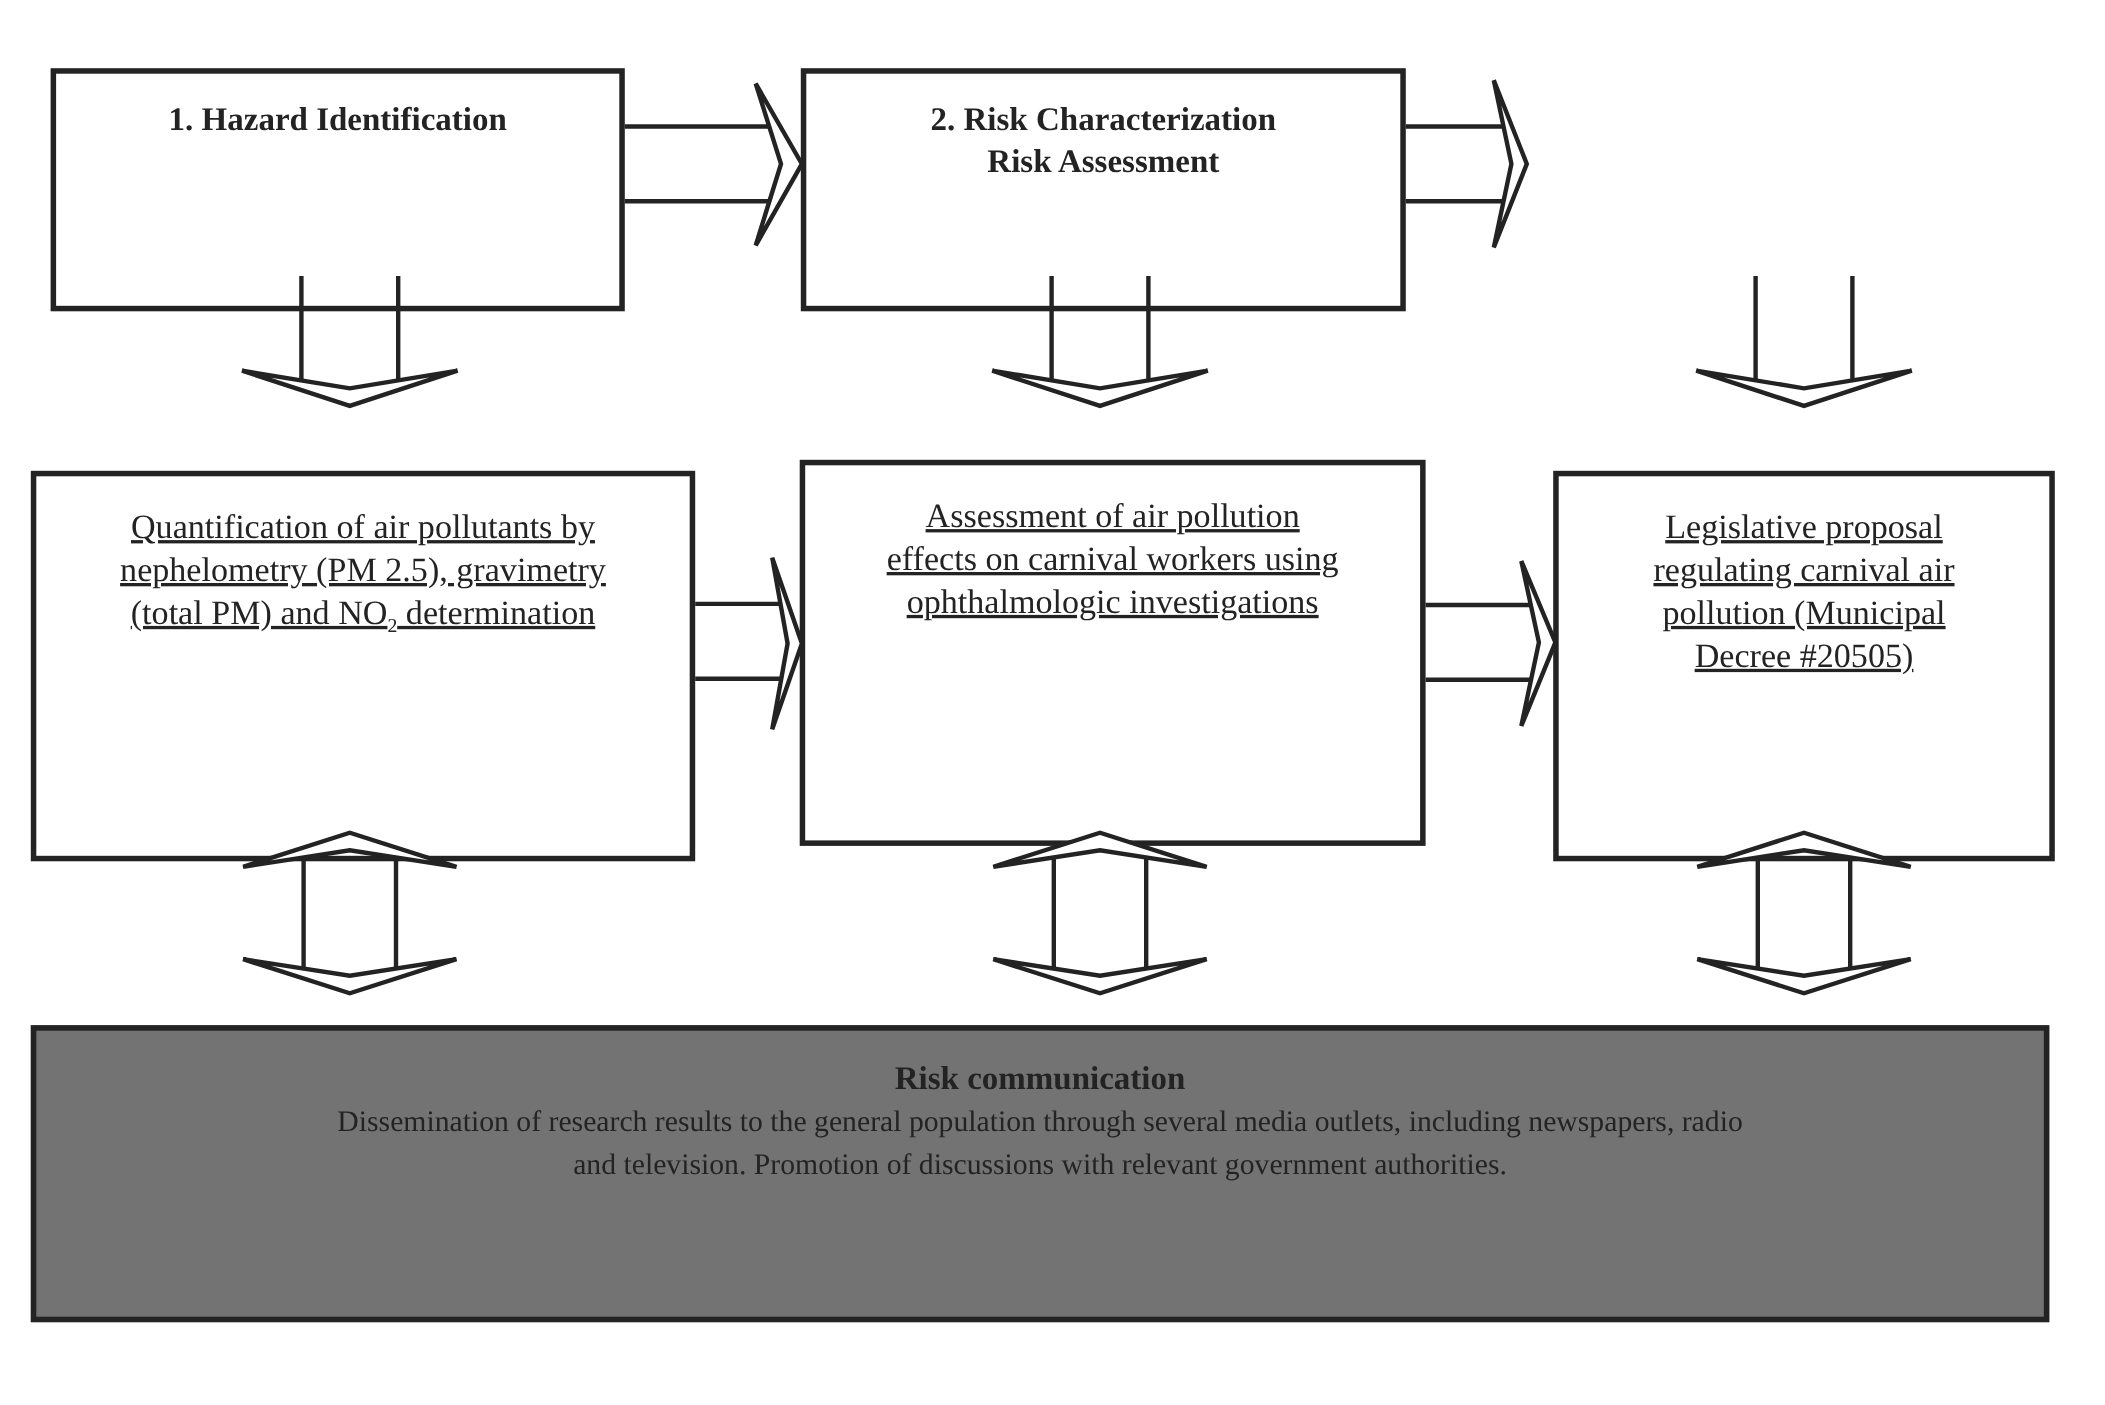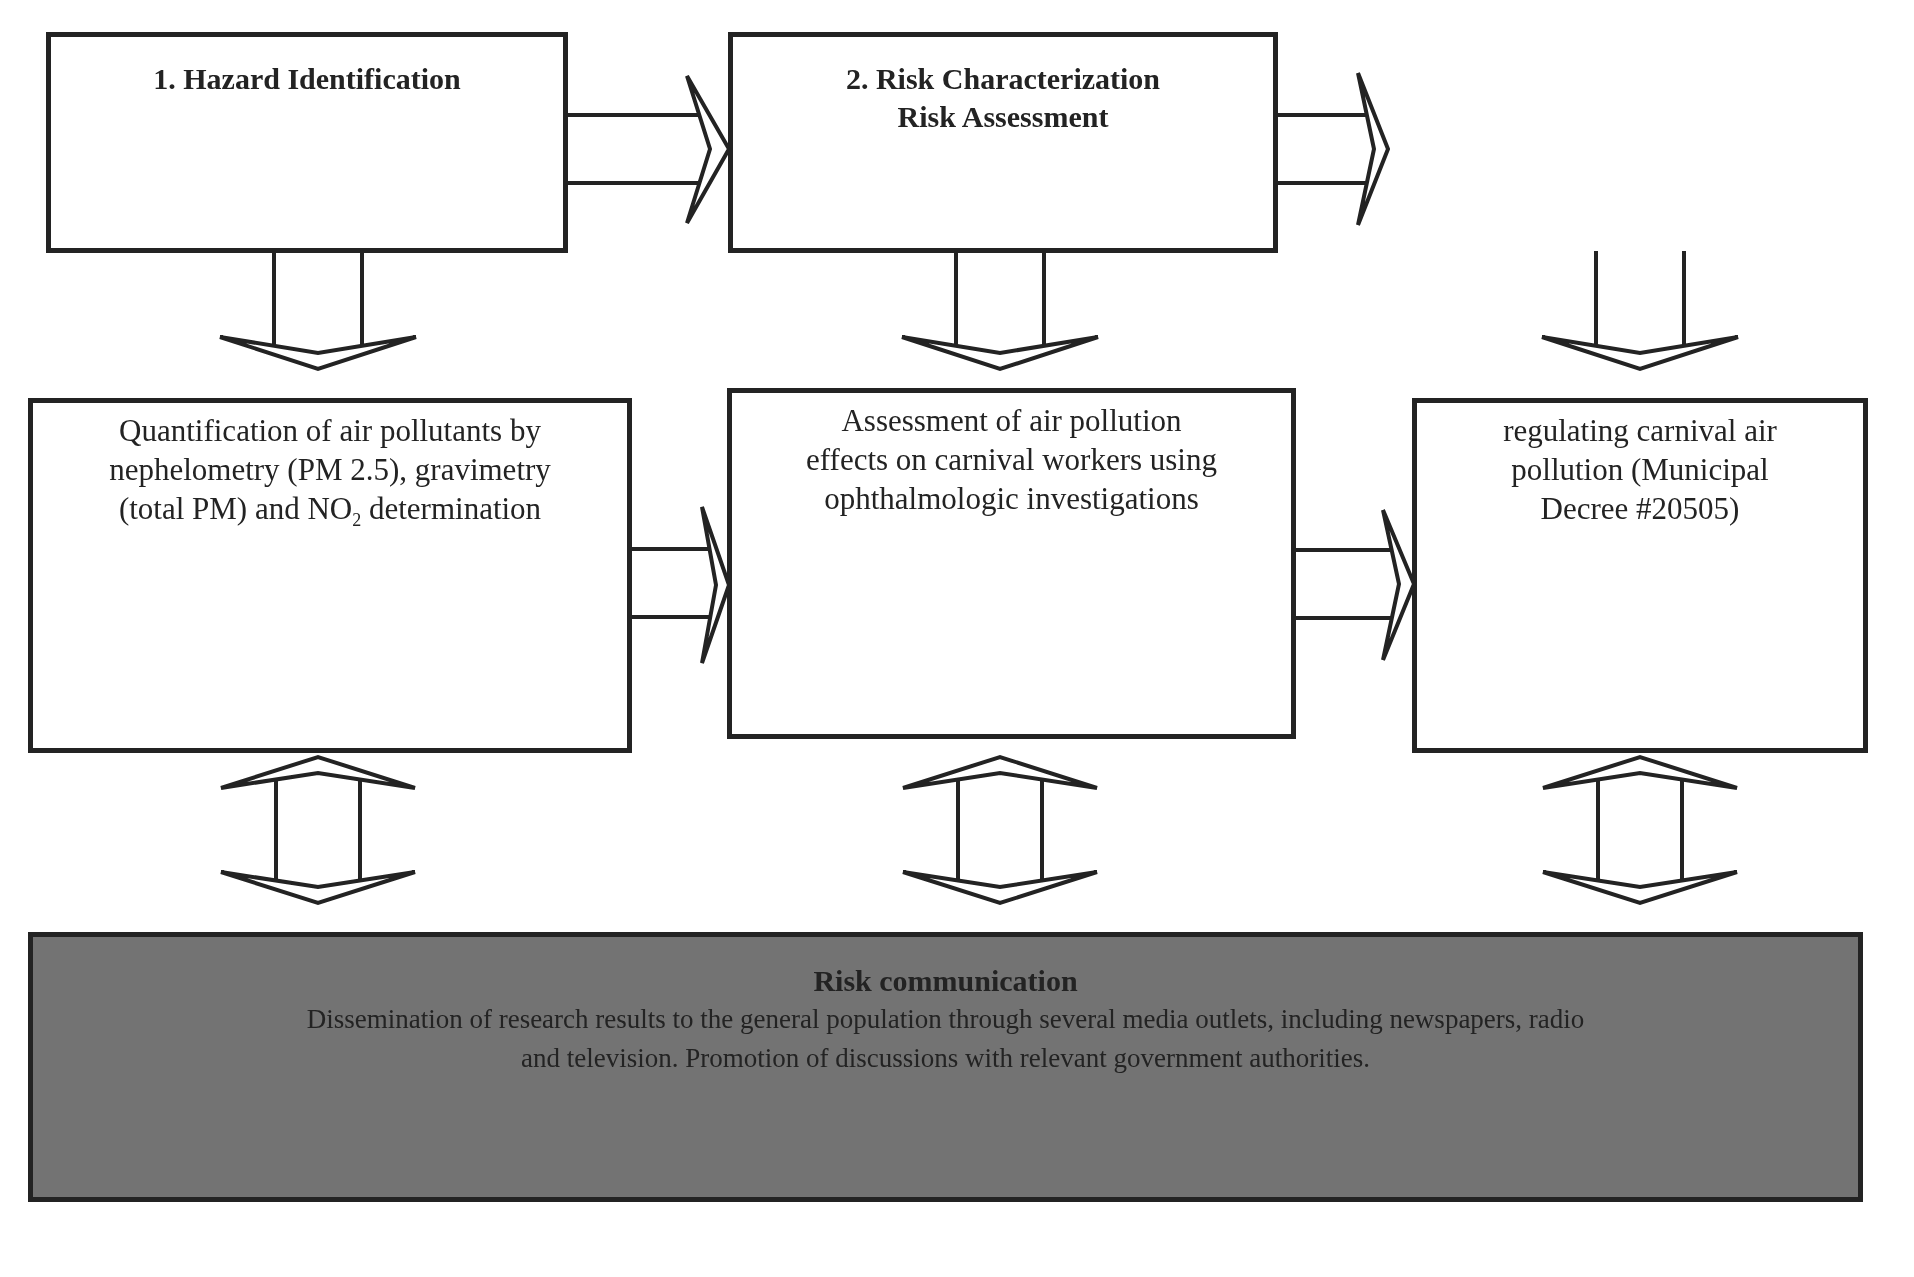--- a/index.html
+++ b/index.html
@@ -15,31 +15,33 @@
     font-family: "Liberation Serif", "DejaVu Serif", serif;
     color: #232323;
     overflow: hidden;
   }
   .box {
     position: absolute;
     border: 5px solid #232323;
     background: #ffffff;
     box-sizing: border-box;
     text-align: center;
+    margin-top: 30px;
   }
   .title-box {
     font-weight: bold;
     font-size: 30px;
     line-height: 38px;
     padding-top: 23px;
   }
   .detail-box {
     font-size: 31px;
     line-height: 39px;
-    padding-top: 8px;
+    padding-top: 26px;
+    text-decoration: underline;
   }
   #box1 { left: 46px;   top: 32px;  width: 522px;  height: 221px; }
   #box2 { left: 728px;  top: 32px;  width: 550px;  height: 221px; }
   #box3 { left: 1387px; top: 32px;  width: 481px;  height: 221px; }
   #m1   { left: 28px;   top: 398px; width: 604px;  height: 355px; }
   #m2   { left: 727px;  top: 388px; width: 569px;  height: 351px; }
   #m3   { left: 1412px; top: 398px; width: 456px;  height: 355px; }
   #bottom {
     left: 28px; top: 932px; width: 1835px; height: 270px;
     position: absolute;
@@ -98,20 +100,21 @@
     <div><span>(total PM) and NO</span><sub class="chem">2</sub><span> determination</span></div>
   </div>
 
   <div class="box detail-box" id="m2">
     <div>Assessment of air pollution</div>
     <div>effects on carnival workers using</div>
     <div>ophthalmologic investigations</div>
   </div>
 
   <div class="box detail-box" id="m3">
+    <div>Legislative proposal</div>
     <div>regulating carnival air</div>
     <div>pollution (Municipal</div>
     <div>Decree #20505)</div>
   </div>
 
   <div id="bottom">
     <div class="heading">Risk communication</div>
     <div class="para-line">Dissemination of research results to the general population through several media outlets, including newspapers, radio</div>
     <div class="para-line">and television. Promotion of discussions with relevant government authorities.</div>
   </div>

